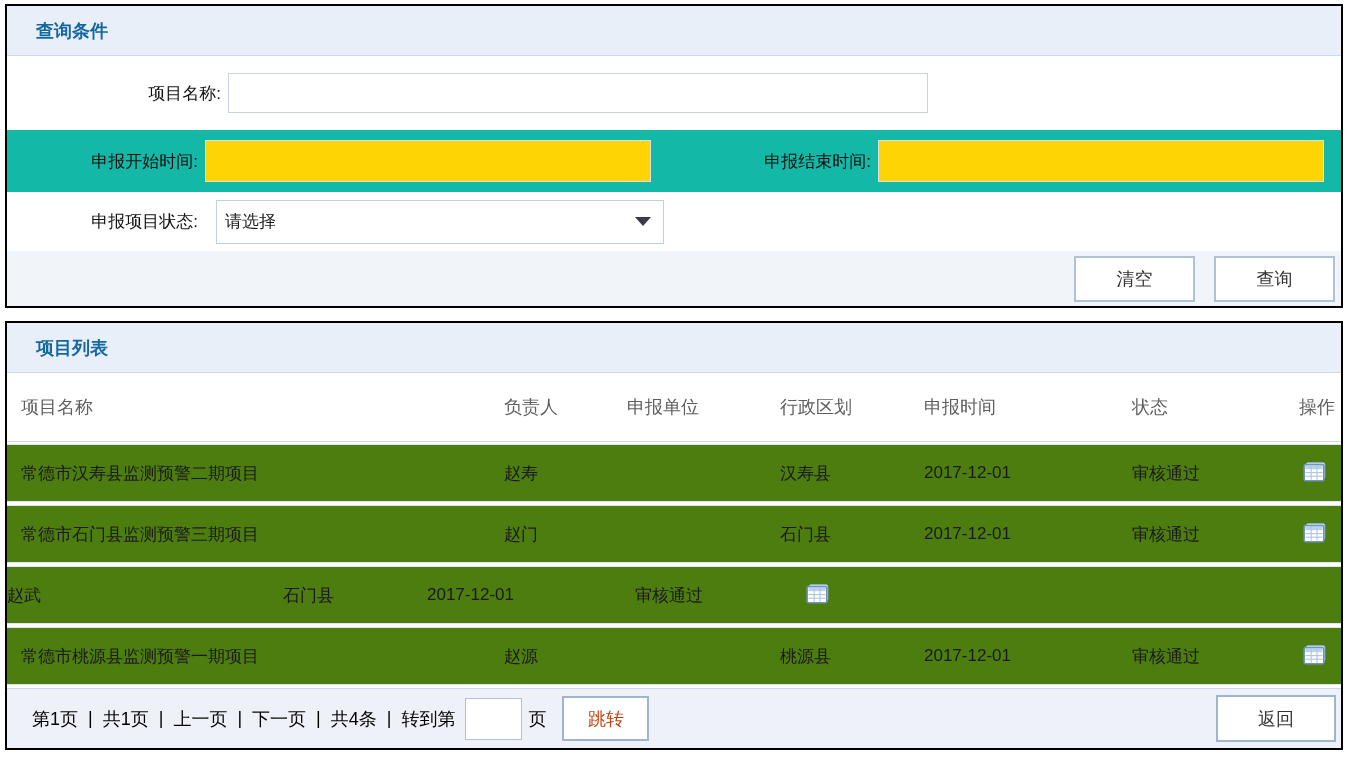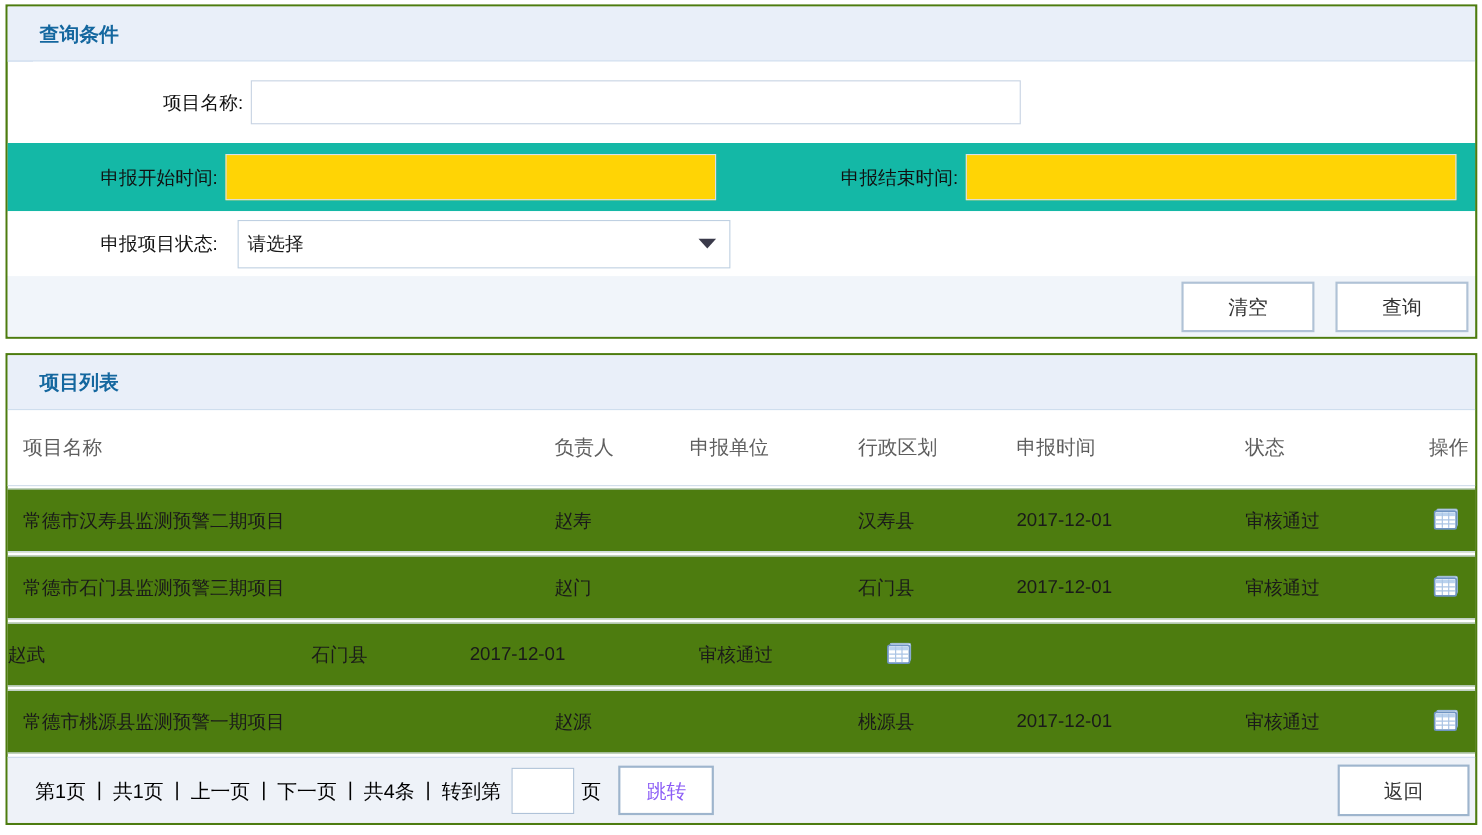--- a/index.html
+++ b/index.html
@@ -2,21 +2,21 @@
 <html><head>
 <meta charset="utf-8">
 <style>
   * { box-sizing: border-box; margin: 0; padding: 0; }
   html, body { width: 1347px; height: 759px; background: #ffffff; }
   body { font-family: "Liberation Sans", "DejaVu Sans", sans-serif; color: #1a1a1a; }
   .page { padding: 4px 4px 0 5px; }
 
   
   .panel {
-    border: 2px solid #4d7c0f;
+    border: 2px solid #000000;
     background: #ffffff;
     margin-bottom: 13px;
   }
   .panel-header {
     height: 50px;
     background: #e9eff9;
     border-bottom: 1px solid #c9daeb;
     display: flex;
     align-items: center;
     padding-left: 29px;
@@ -150,21 +150,21 @@
     font-size: 17px;
     text-align: center;
     outline: none;
   }
   .jump-btn {
     width: 87px;
     height: 45px;
     background: #ffffff;
     border: 2px solid #9eb5cd;
     font-size: 18px;
-    color: #8b5cf6;
+    color: #c2410c;
     font-family: inherit;
     margin-left: 16px;
     cursor: pointer;
   }
   .back-btn {
     margin-left: auto;
     margin-right: 5px;
     width: 120px;
     height: 47px;
     background: #ffffff;

